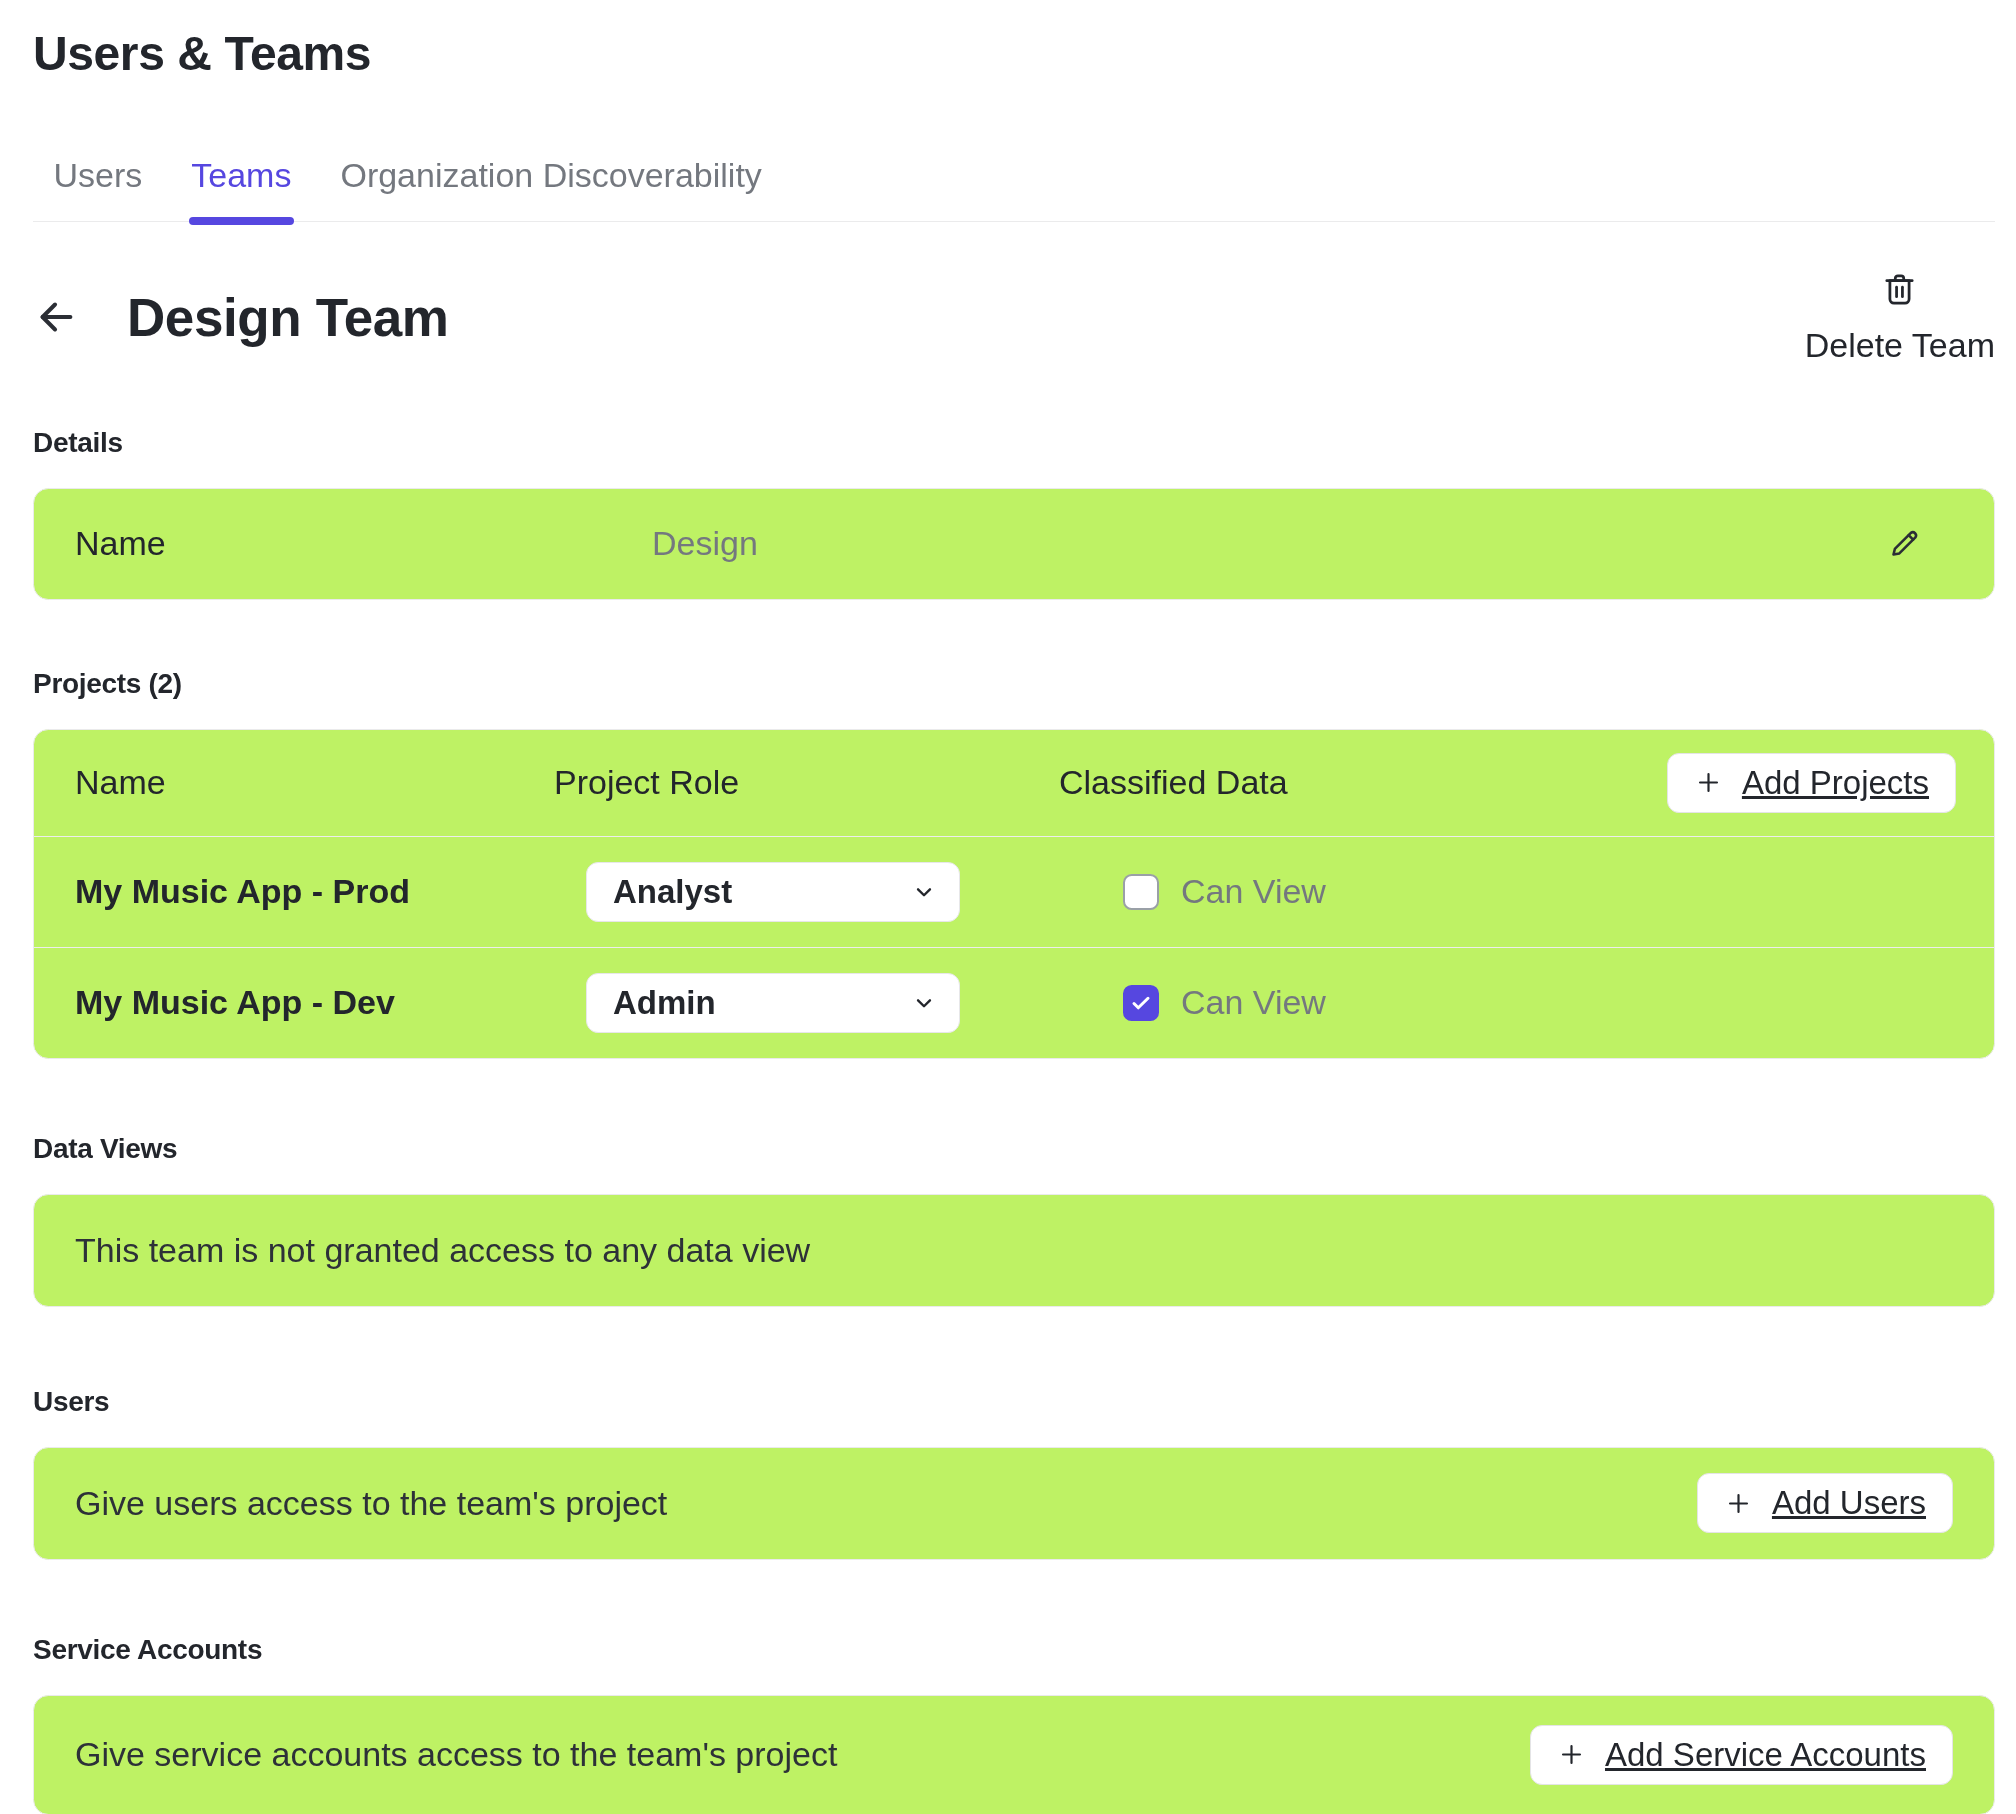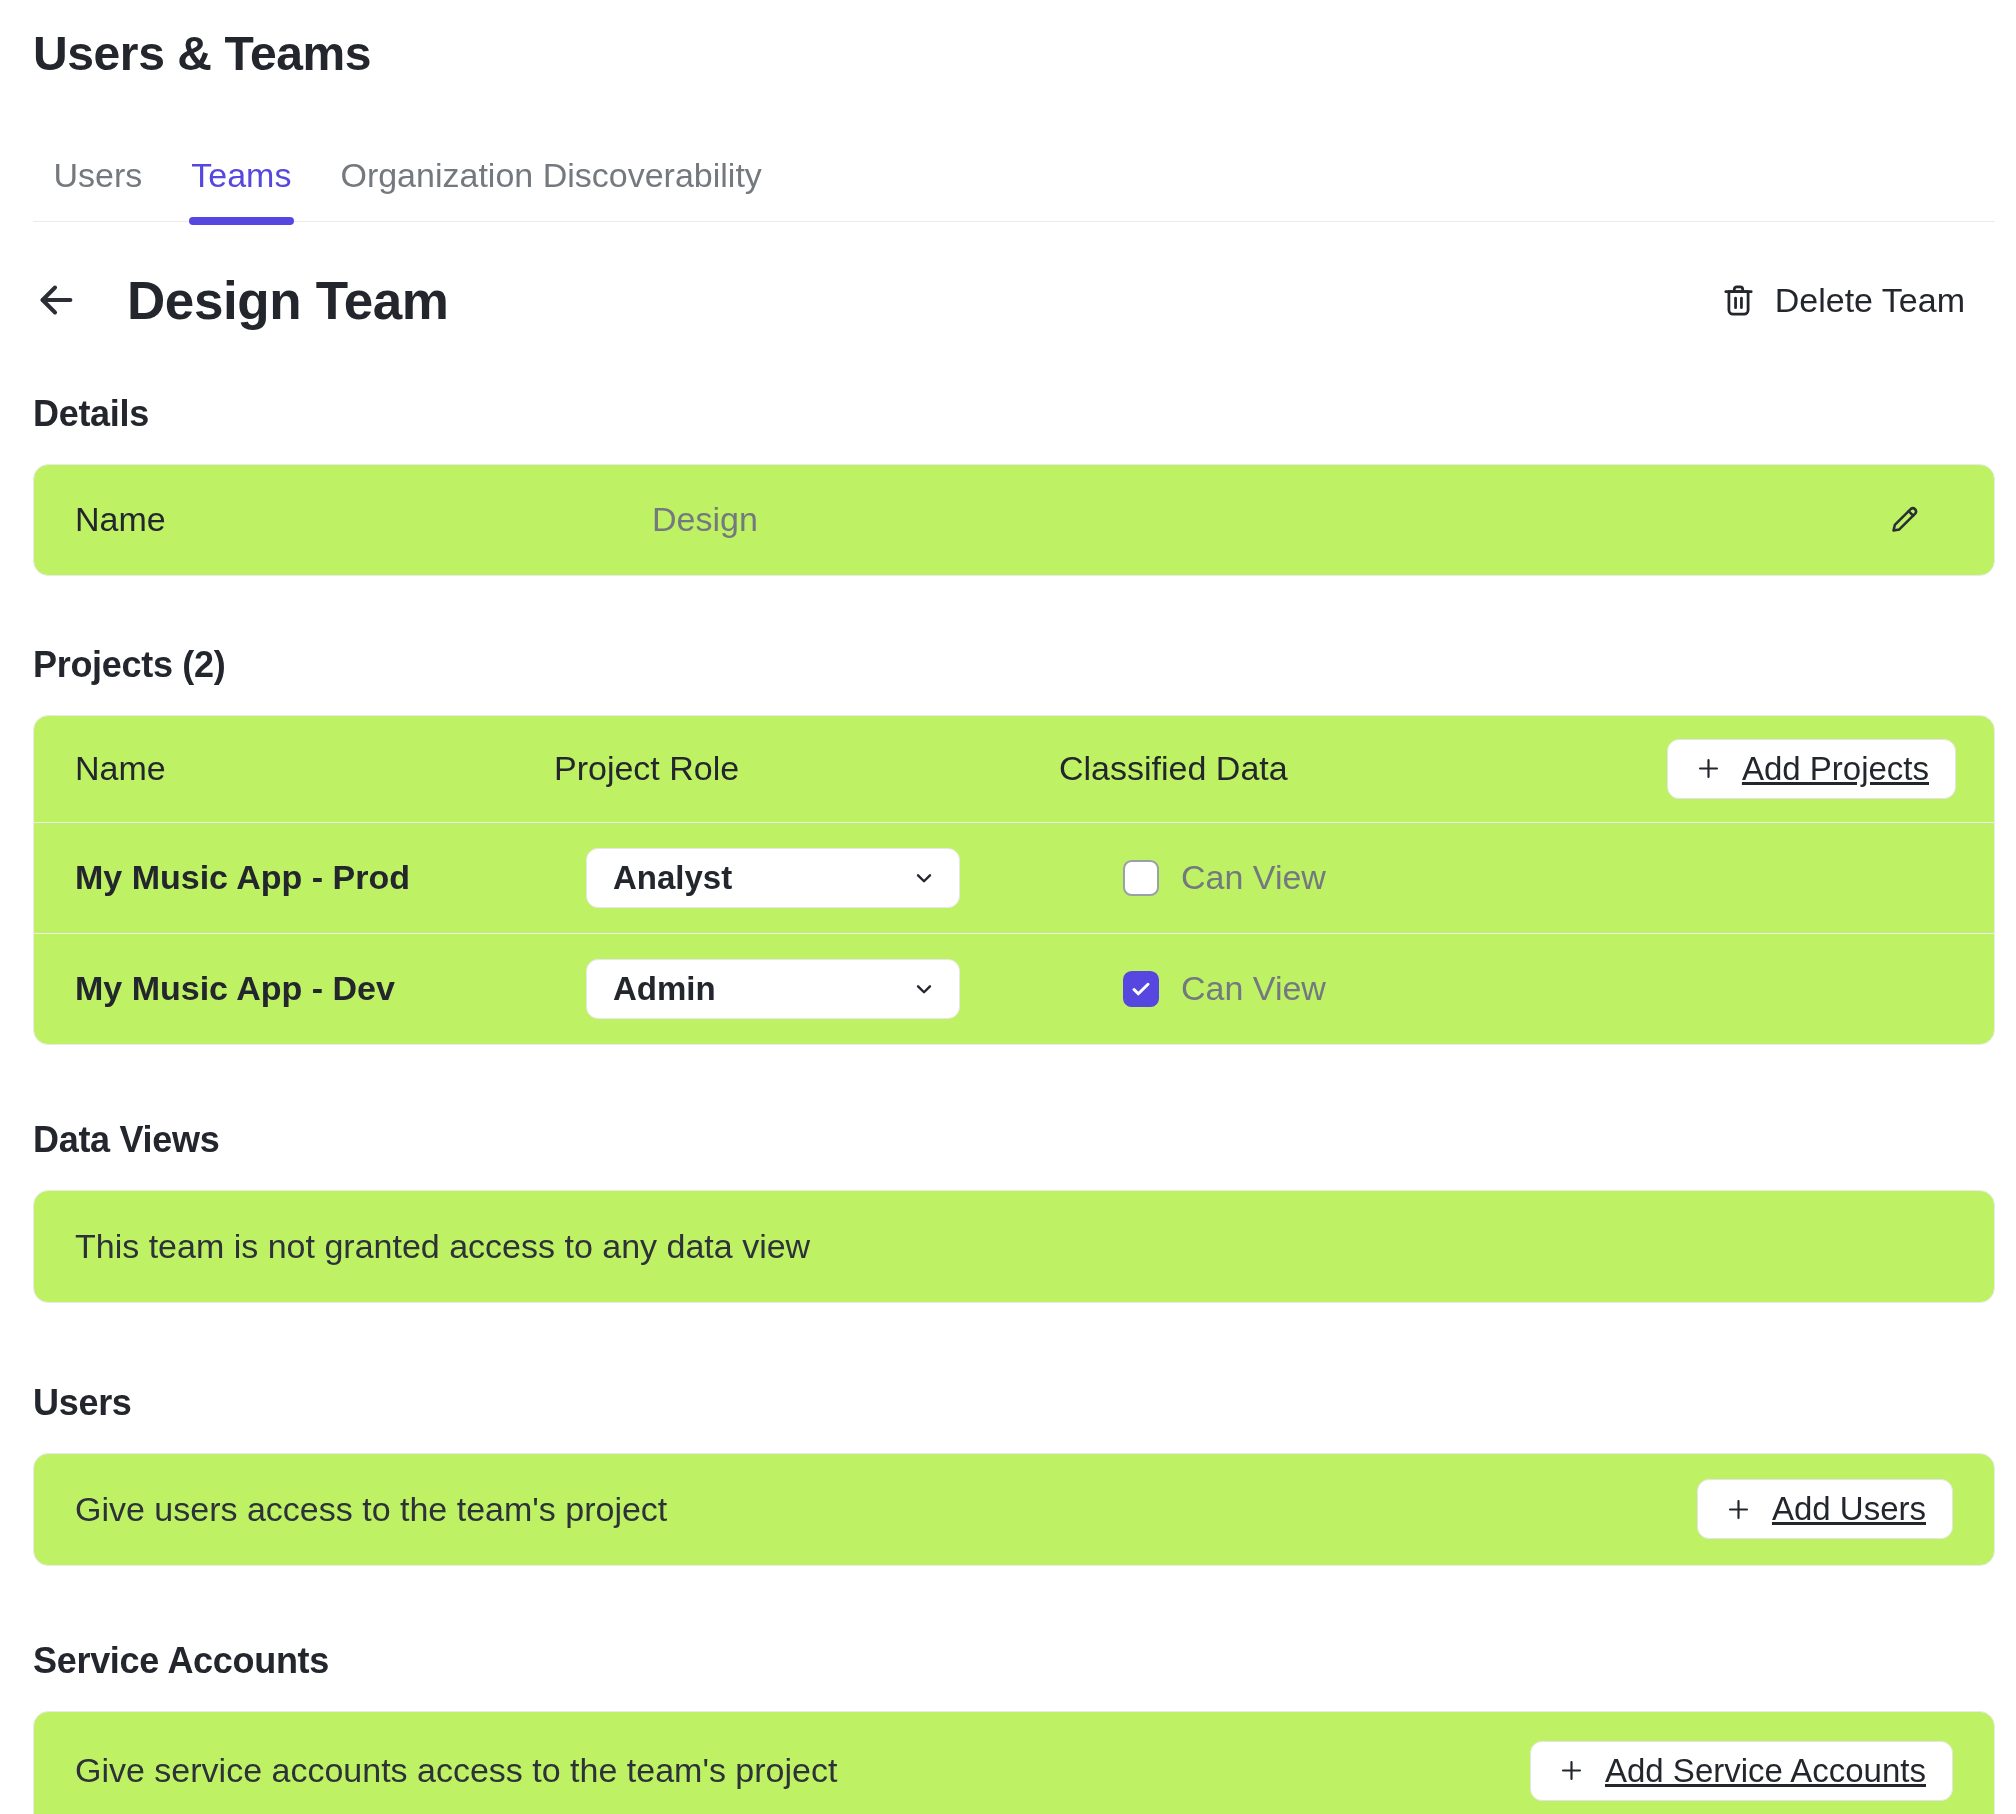--- a/index.html
+++ b/index.html
@@ -21,27 +21,27 @@
   .tab.active { color:var(--accent); font-weight:500; }
   .tab.active::after {
     content:""; position:absolute; left:-2.6px; right:-2.6px; bottom:-30px;
     height:7.7px; border-radius:5.1px; background:var(--accent);
   }
 
   
   .team-header { display:flex; align-items:center; margin-top:48px; }
   .back-btn { width:46px; height:46px; display:flex; align-items:center; justify-content:center; cursor:pointer; color:#2b2e35; }
   .team-title { font-size:53px; font-weight:700; letter-spacing:-0.4px; margin-left:48px; }
-  .delete-btn { margin-left:auto; margin-right:30px; display:flex; align-items:center; gap:17px;
+  .delete-btn { margin-left:auto; display:flex; align-items:center; gap:17px;
     font-size:34px; font-weight:500; color:#23262c; cursor:pointer; background:none; border:none;
-    font-family:inherit; padding:0; }
+    font-family:inherit; padding:0;flex-direction:column; }
   .delete-btn svg { display:block; }
 
   
-  .section-title { font-size:36px; font-weight:700; letter-spacing:-0.3px; margin:0; }
+  .section-title { font-size:28px; font-weight:700; letter-spacing:-0.3px; margin:0; }
   .mt-details { margin-top:62px; }
   .mt-projects { margin-top:68px; }
   .mt-dataviews { margin-top:74px; }
   .mt-users { margin-top:79px; }
   .mt-service { margin-top:74px; }
 
   .card { border:1.7px solid var(--border); border-radius:15.4px; margin-top:29px; background:#bef264; }
 
   
   .details-row { display:flex; align-items:center; height:110px; padding:0 72px 0 41px; }

